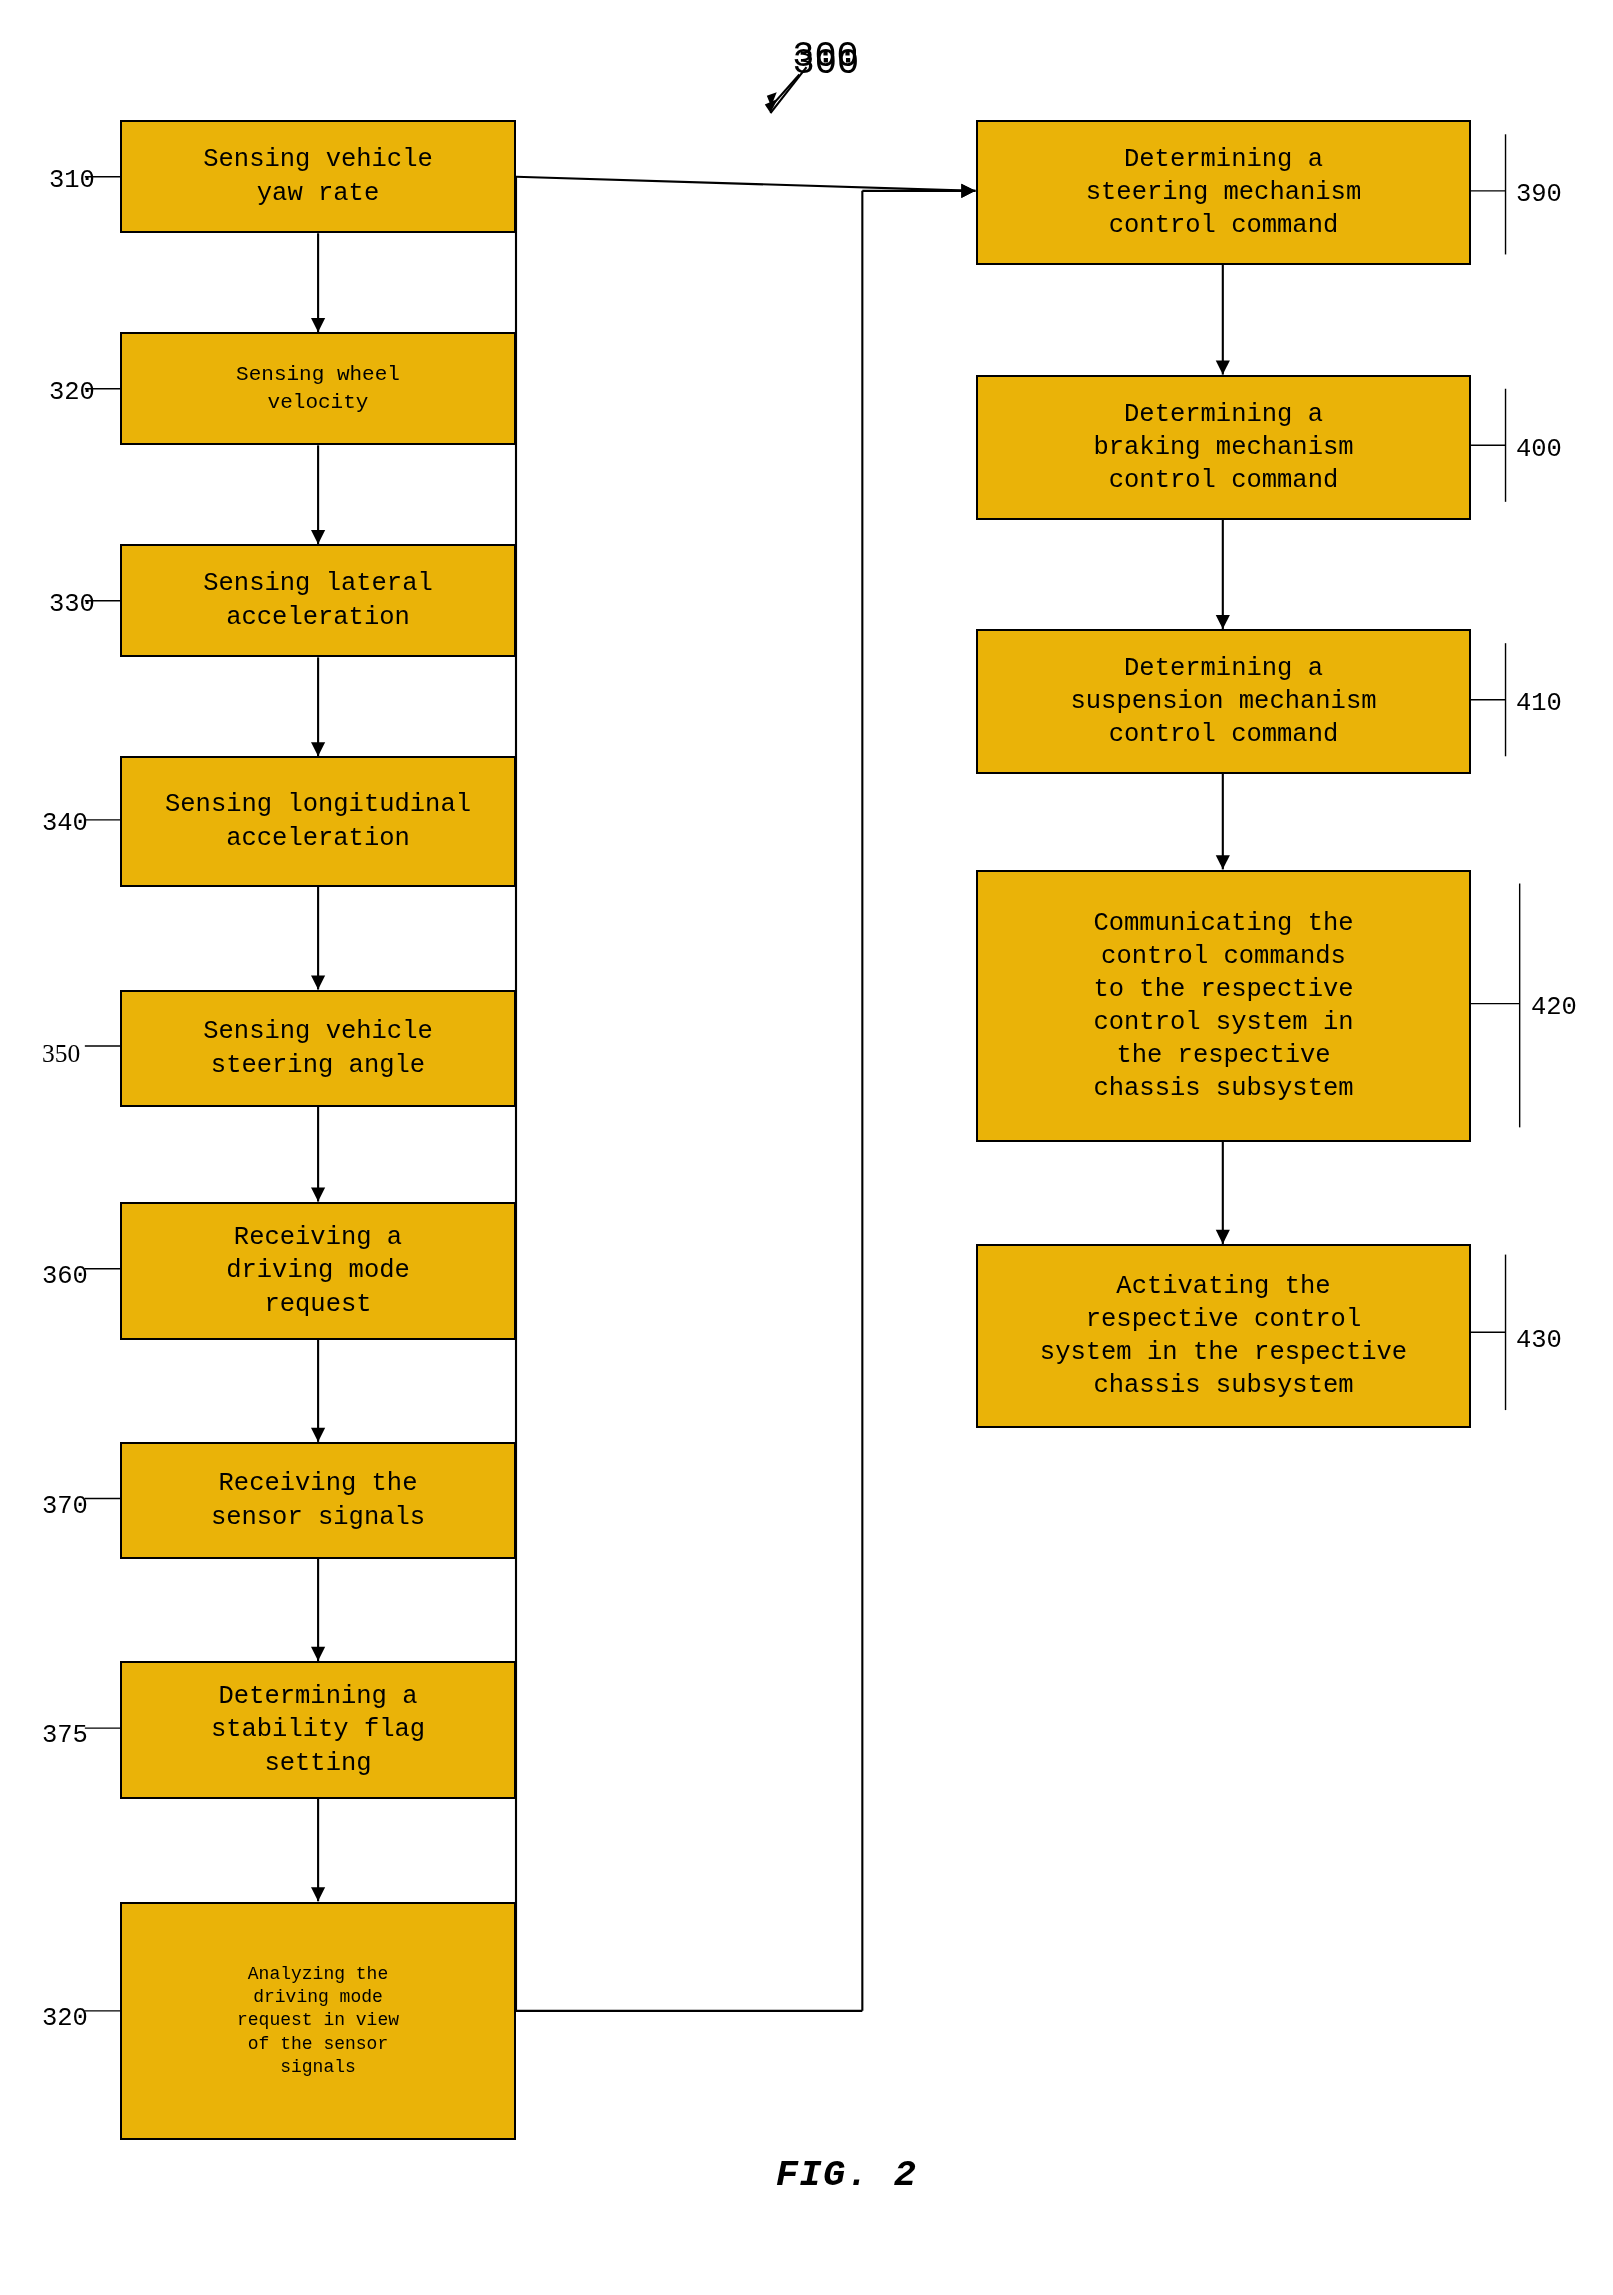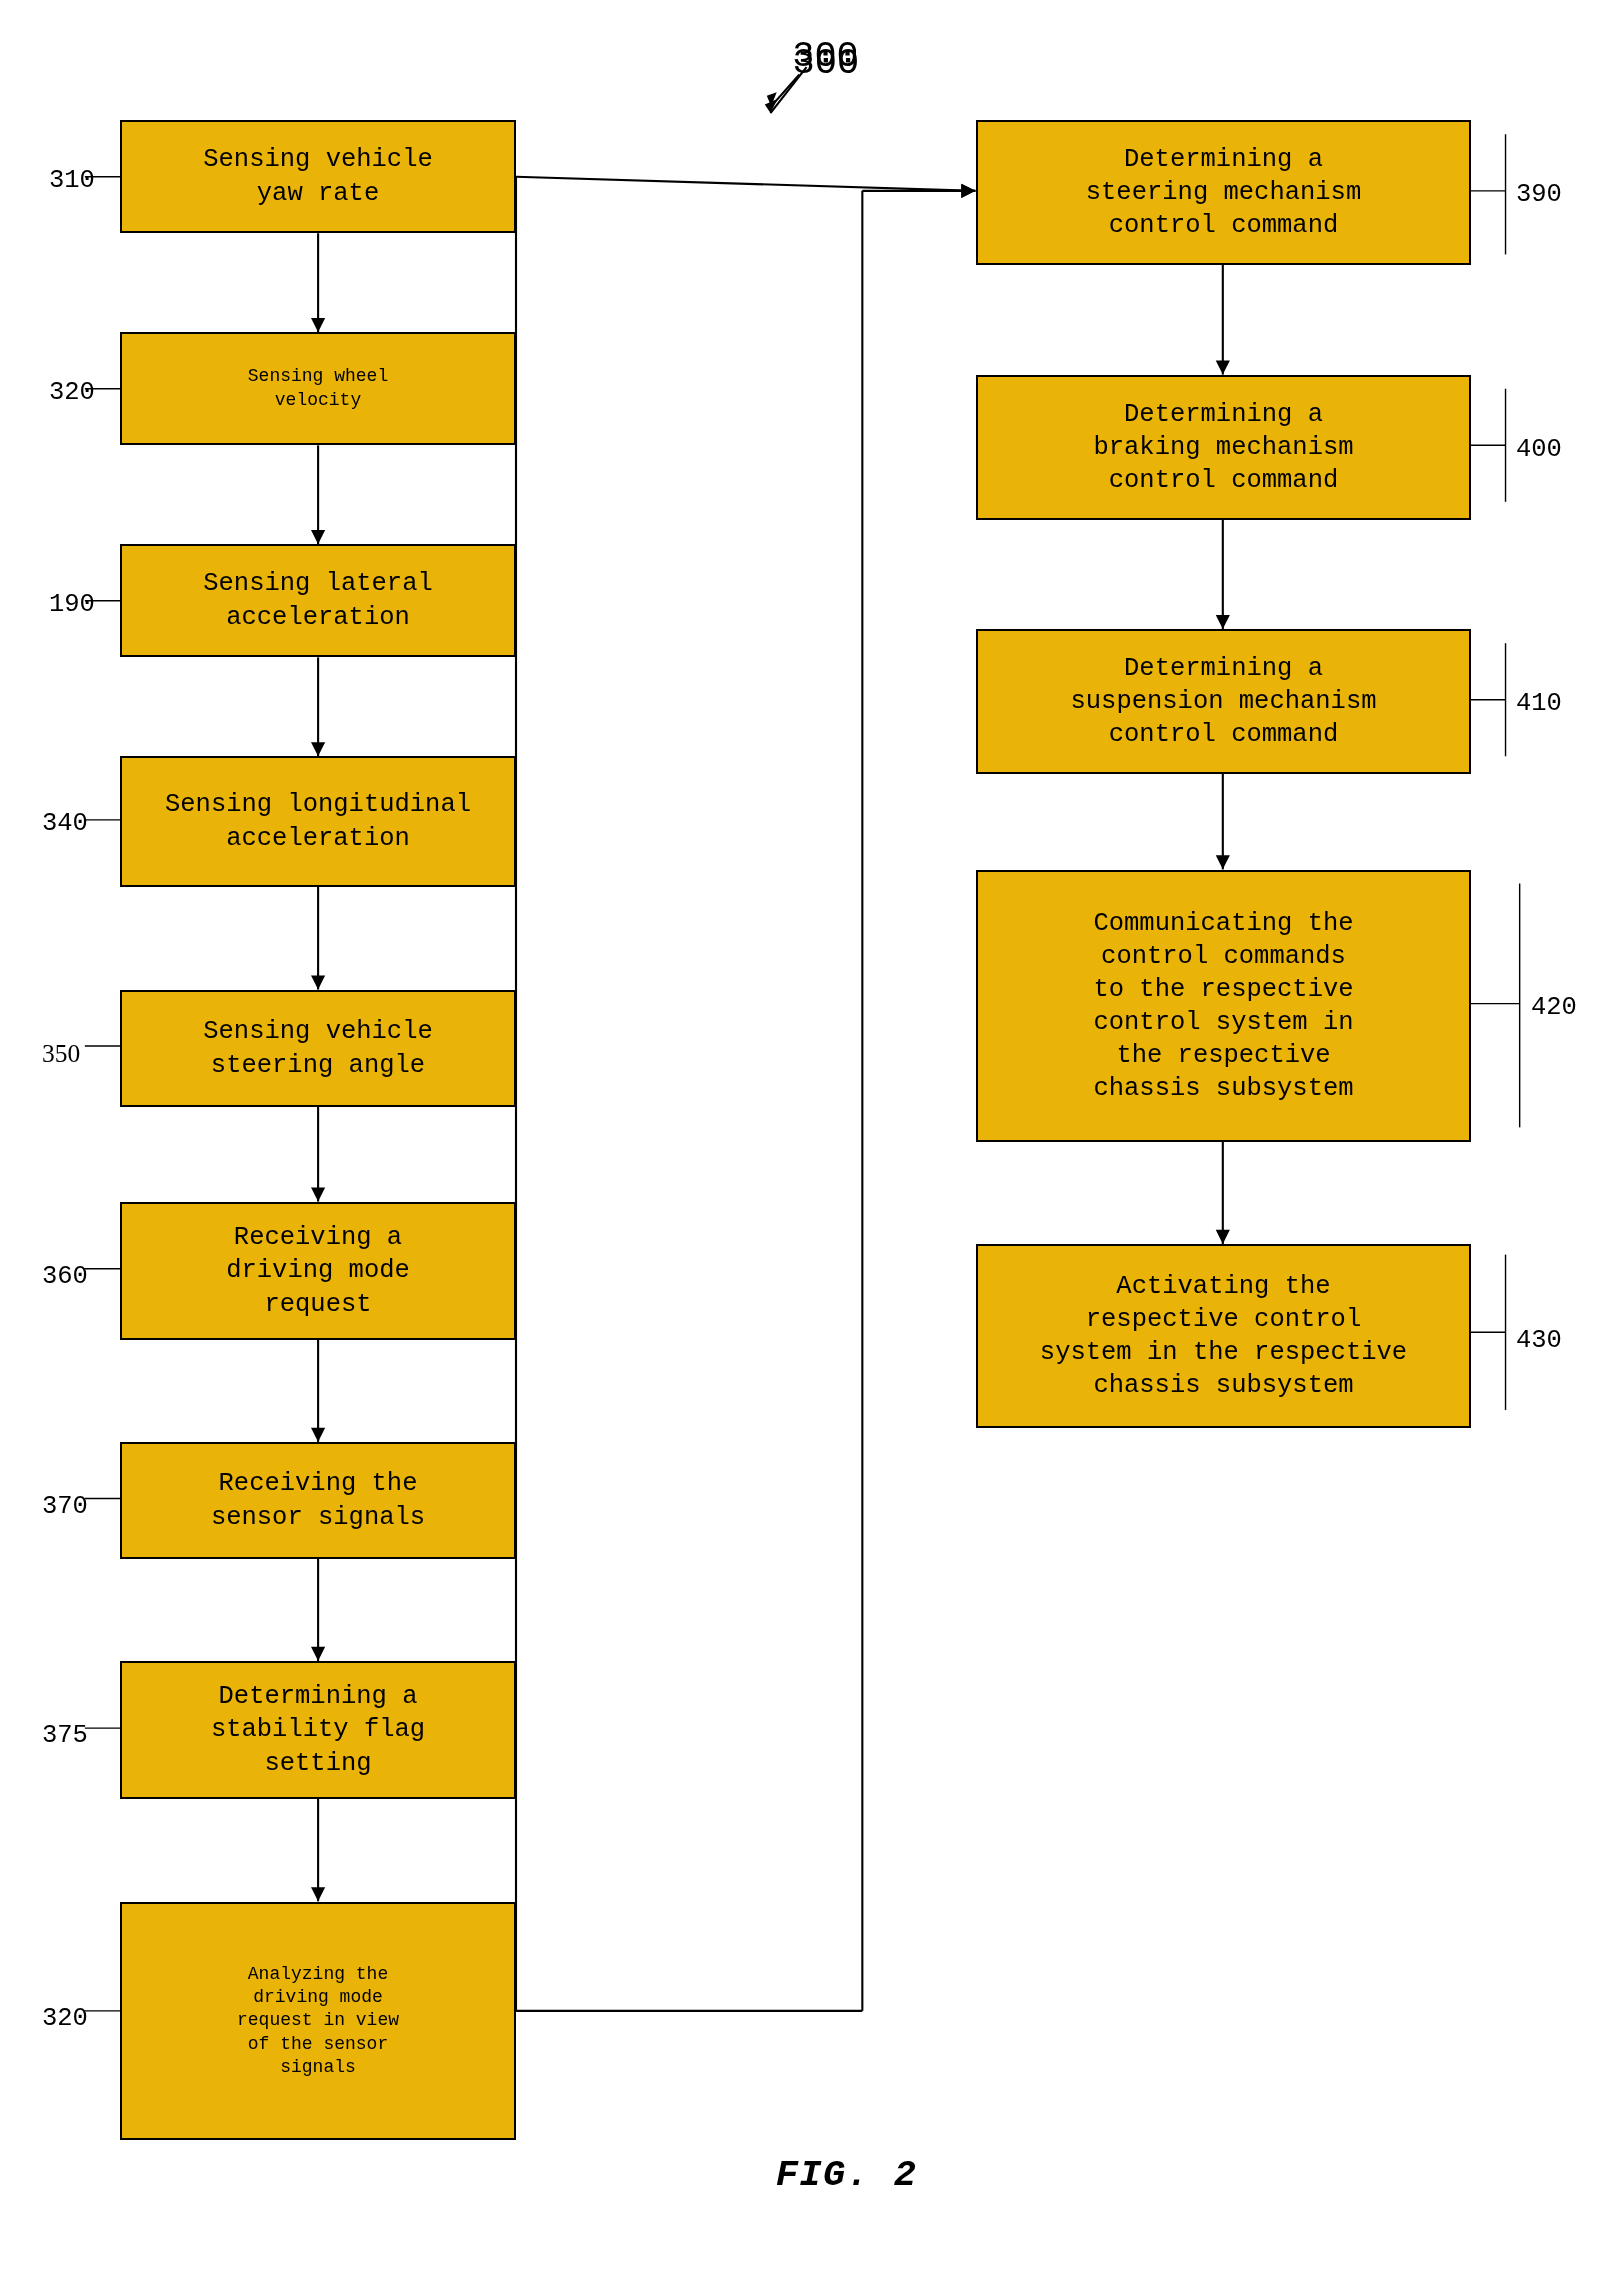--- a/index.html
+++ b/index.html
@@ -164,29 +164,29 @@
 
     <line x1="1220" y1="270" x2="1380" y2="270" stroke="#000" stroke-width="3"></line>
     <polygon points="1380,270 1360,260 1360,280" fill="#000"></polygon>
   </svg>
 
   <div class="box" style="top:120px; left:120px; width:396px; height:113px; font-size:25.5px;">
     <span>Sensing vehicle<br>yaw rate</span>
   </div>
   <div class="ref-label" style="top:166px; left:49px;">310</div>
 
-  <div class="box" style="top:332px; left:120px; width:396px; height:113px; font-size:18px;">
+  <div class="box" style="top:332px; left:120px; width:396px; height:113px; font-size:21px;">
     <span>Sensing wheel<br>velocity</span>
   </div>
   <div class="ref-label" style="top:378px; left:49px;">320</div>
 
   <div class="box" style="top:544px; left:120px; width:396px; height:113px; font-size:25.5px;justify-content:center;">
     <span>Sensing lateral<br>acceleration</span>
   </div>
-  <div class="ref-label" style="top:590px; left:49px;">190</div>
+  <div class="ref-label" style="top:590px; left:49px;">330</div>
 
   <div class="box" style="top:756px; left:120px; width:396px; height:131px; font-size:25.5px;">
     <span>Sensing longitudinal<br>acceleration</span>
   </div>
   <div class="ref-label" style="top:809px; left:42px;">340</div>
 
   <div class="box" style="top:990px; left:120px; width:396px; height:117px; font-size:25.5px;">
     <span>Sensing vehicle<br>steering angle</span>
   </div>
   <div class="ref-label" style="top:1039px; left:42px;font-family:Liberation Serif, serif;">350</div>

